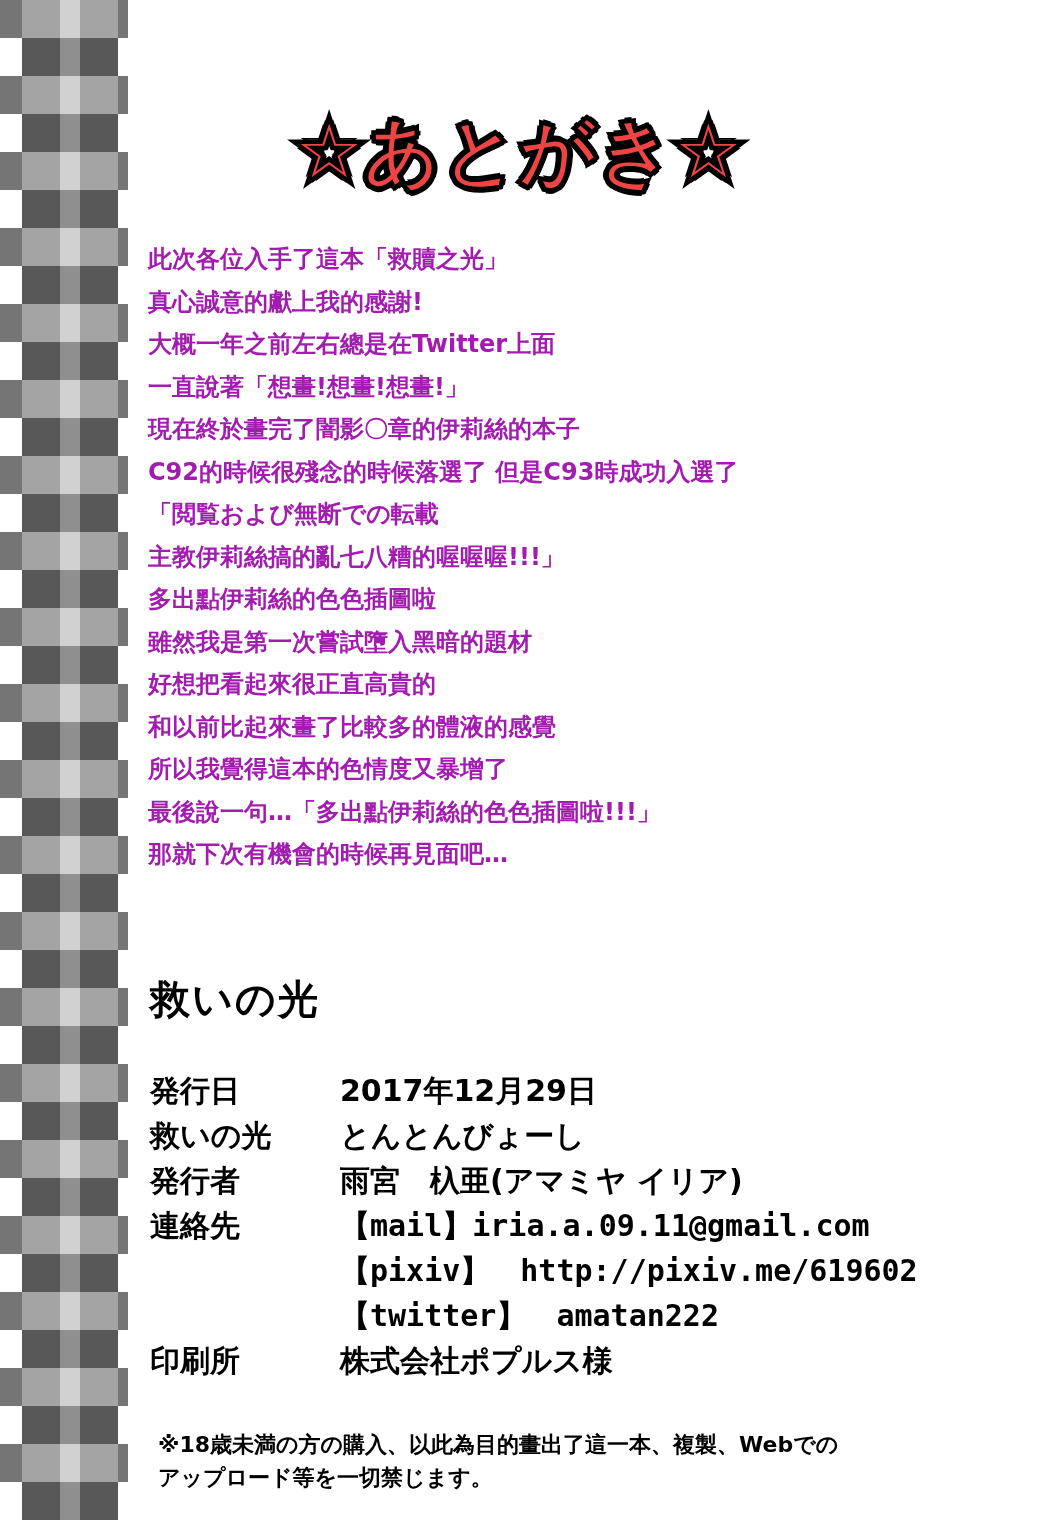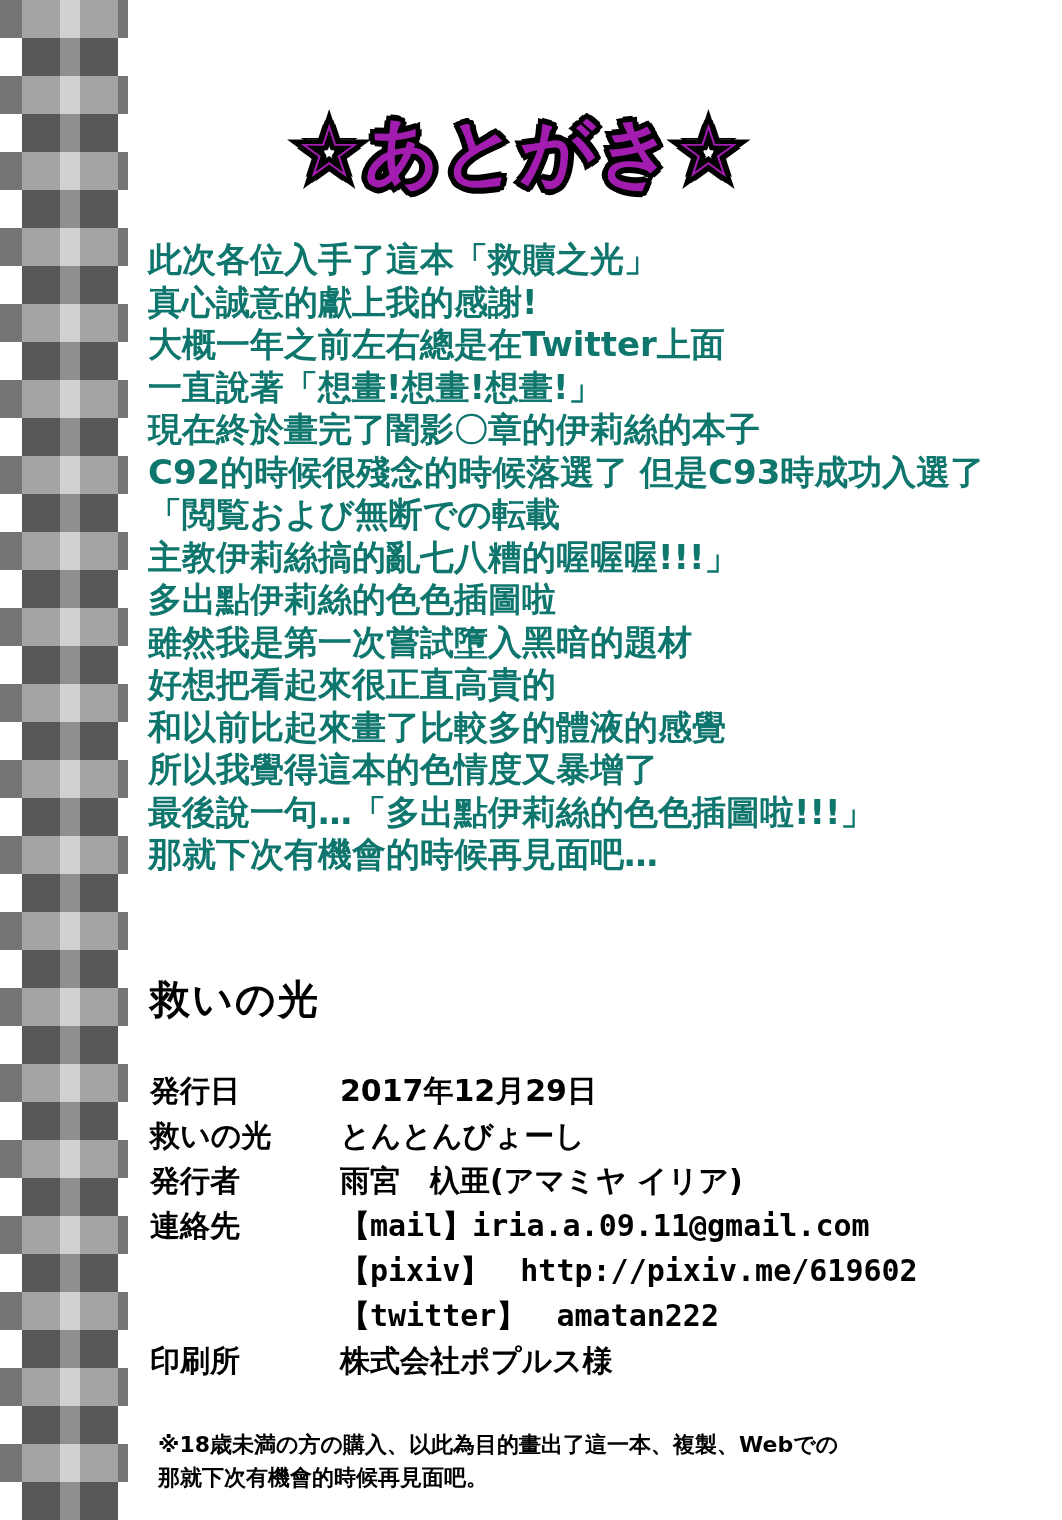--- a/index.html
+++ b/index.html
@@ -45,43 +45,43 @@
   #title-wrap {
     position: absolute;
     left: 168px;
     top: 96px;
     width: 500px;
     height: 110px;
   }
   #title-text {
     font-family: "DejaVu Sans", sans-serif;
     font-size: 74px;
-    font-weight: bold;
+    font-weight: normal;
     letter-spacing: 2px;
-    color: #a21caf;
+    color: #ef4444;
     -webkit-text-stroke: 9px #000000;
     paint-order: stroke fill;
     text-shadow:
       6px 0 0 #000, -6px 0 0 #000, 0 6px 0 #000, 0 -6px 0 #000,
       4px 4px 0 #000, -4px 4px 0 #000, 4px -4px 0 #000, -4px -4px 0 #000;
     white-space: nowrap;
     line-height: 110px;
   }
 
   
   #afterword {
     position: absolute;
     left: 20px;
     top: 238px;
     width: 900px;
     font-family: "DejaVu Sans", sans-serif;
-    font-size: 34px;
+    font-size: 24px;
     line-height: 42.5px;
     font-weight: bold;
-    color: #0f766e;
+    color: #a21caf;
     letter-spacing: 0px;
   }
   #afterword .ln {
     display: block;
     white-space: nowrap;
   }
 
   
   #colophon-title {
     position: absolute;
@@ -401,16 +401,16 @@
     <div class="colo-indent">【pixiv】　http://pixiv.me/619602</div>
     <div class="colo-indent">【twitter】　amatan222</div>
     <div class="colo-row">
       <span class="colo-label">印刷所</span>
       <span class="colo-val jp">株式会社ポプルス様</span>
     </div>
   </div>
 
   <div id="notice">
     <span class="ln">※18歳未満の方の購入、以此為目的畫出了這一本、複製、Webでの</span>
-    <span class="ln">那就下次有機會的時候再見面吧。</span>
+    <span class="ln">アップロード等を一切禁じます。</span>
   </div>
 
 </div>
 
 </body></html>

